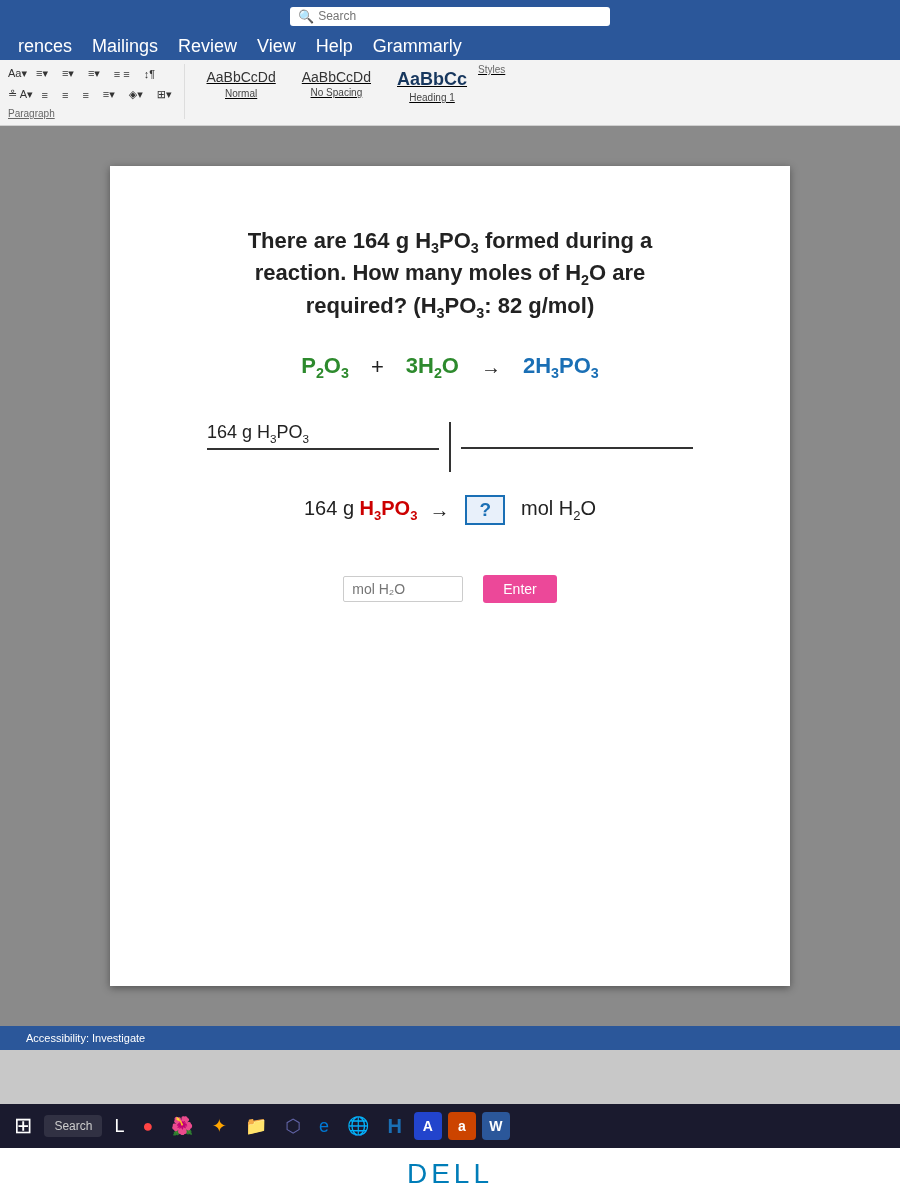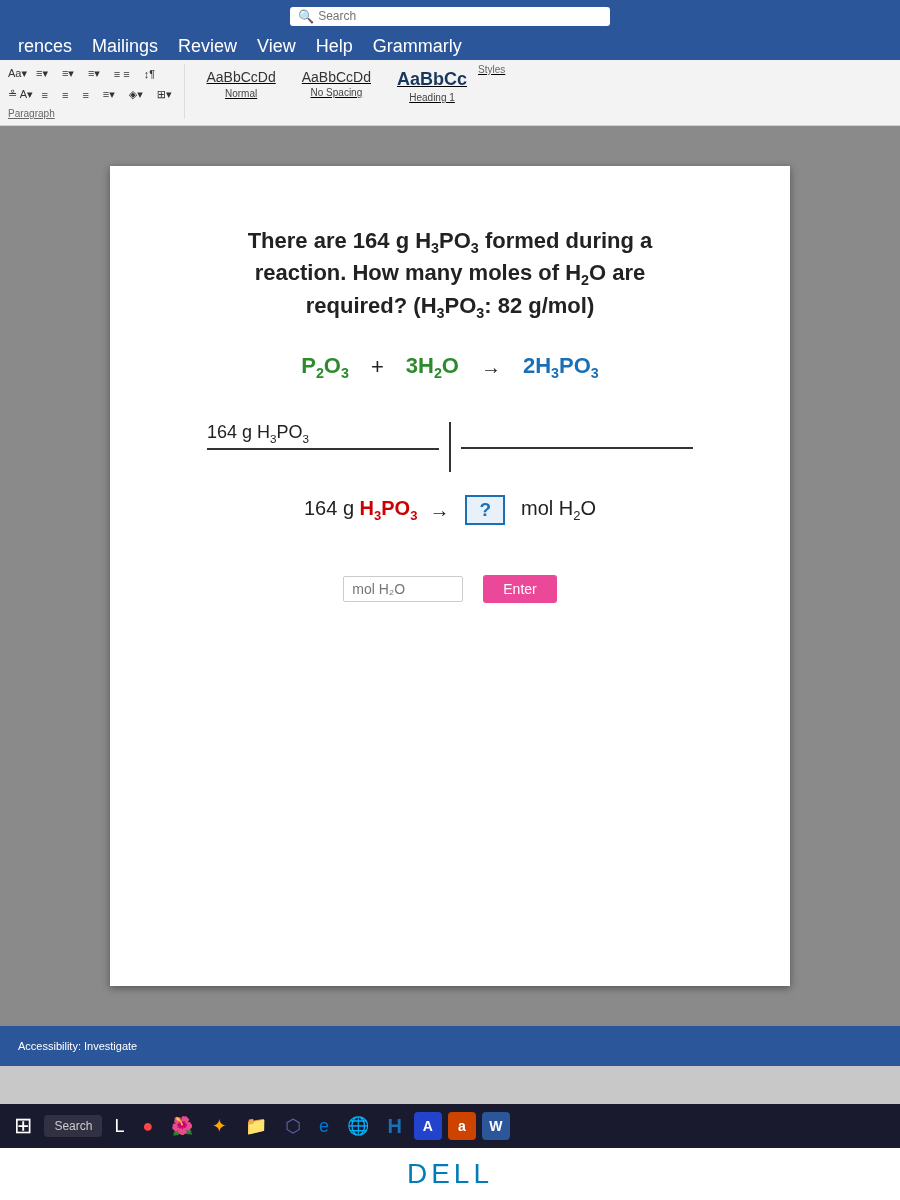--- a/index.html
+++ b/index.html
@@ -236,24 +236,24 @@
       border: none;
       border-radius: 3px;
       padding: 6px 20px;
       font-size: 14px;
       cursor: pointer;
     }
 
     
     .status-bar {
       background: #2b579a;
-      height: 40px;
-      display: flex;
-      align-items: center;
-      padding: 0 18px;
+      height: 24px;
+      display: flex;
+      align-items: center;
+      padding: 0 26px;
       color: white;
       font-size: 11px;
     }
 
     
     .taskbar {
       background: #1a1a2e;
       height: 44px;
       display: flex;
       align-items: center;

